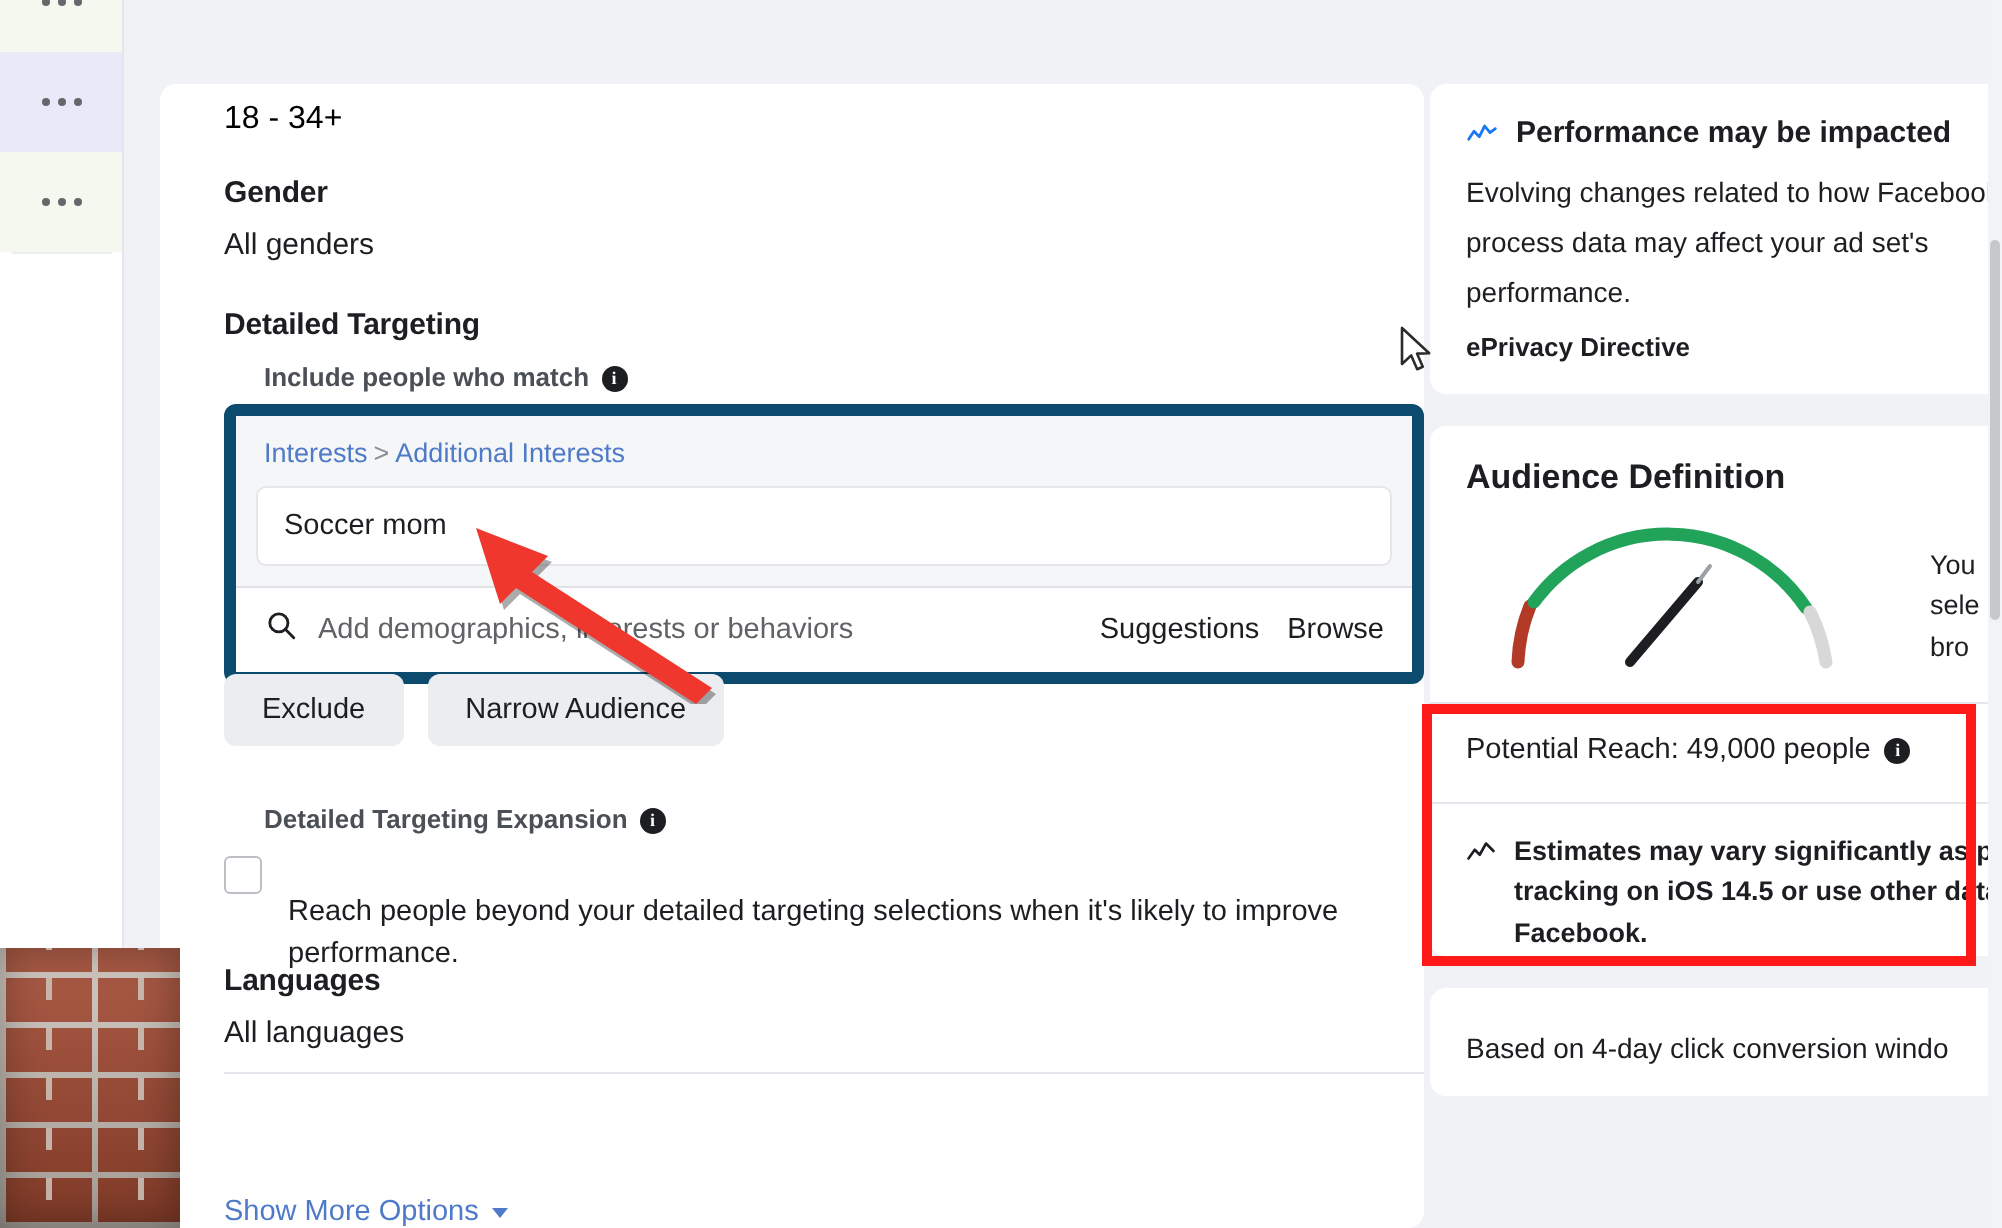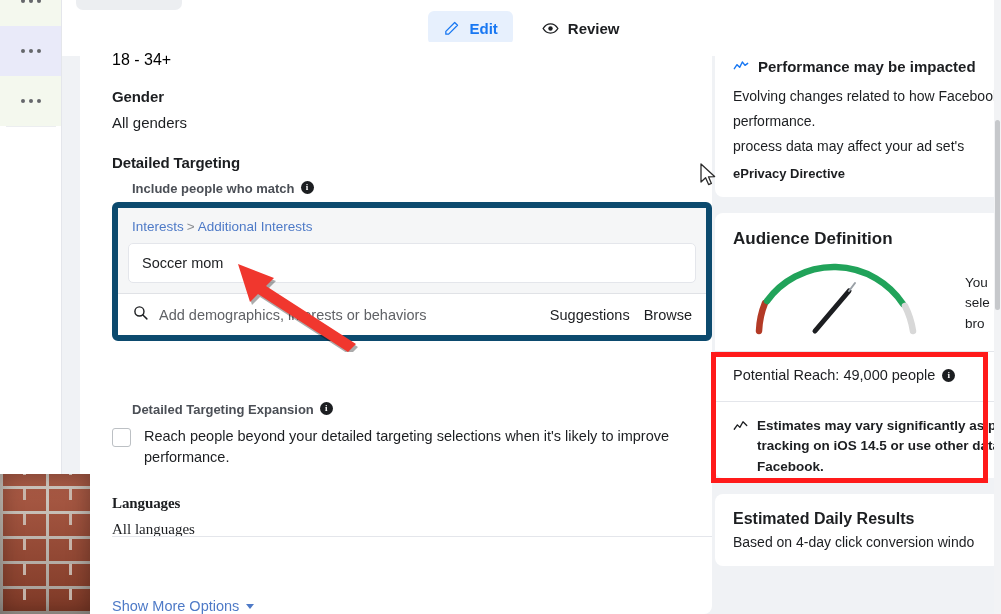--- a/index.html
+++ b/index.html
@@ -68,21 +68,21 @@
     font-size: 15px; font-weight: 700; color: #1c1e21; letter-spacing: -.1px;
   }
   .field-value {
     font-size: 15px; color: #1c1e21; margin-top: 9px;
   }
   .row-age   { position: absolute; left: 32px; top: 9px; }
   .row-gender{ position: absolute; left: 32px; top: 46px; }
   .row-dt    { position: absolute; left: 32px; top: 112px; }
   .sublabel {
     font-size: 13px; font-weight: 700; color: #4b4f56;
-    margin-top: 10px; display: flex; align-items: flex-start; gap: 6px; padding-left: 20px;
+    margin-top: 10px; display: flex; align-items: flex-end; gap: 6px; padding-left: 20px;
   }
   .info-dot {
     display: inline-flex; align-items: center; justify-content: center;
     width: 13px; height: 13px; border-radius: 50%;
     background: #1c1e21; color: #ffffff;
     font-size: 9px; font-weight: 700; font-family: "Liberation Serif", serif;
     line-height: 1;
   }
 
   
@@ -120,44 +120,44 @@
   }
 
   
   .expansion { position: absolute; left: 32px; top: 358px; width: 600px; }
   .chk-line { display: flex; gap: 13px; margin-top: 9px; }
   .chkbox {
     flex: none; width: 19px; height: 19px; margin-top: 2px;
     border: 1px solid #bcc0c4; border-radius: 3px; background: #ffffff;
     cursor: pointer;
   }
-  .chk-text { font-size: 14.5px; color: #1c1e21; line-height: 1.45; }
-
-  
-  .row-lang { position: absolute; left: 32px; top: 453px; font-family: Liberation Serif, serif; }
+  .chk-text { font-size: 14.5px; color: #1c1e21; line-height: 1.45; margin-top: 20px; }
+
+  
+  .row-lang { position: absolute; left: 32px; top: 440px; }
   .divider { position: absolute; left: 32px; width: 600px; height: 1px; background: #e4e6eb; }
   .smo {
     position: absolute; left: 32px; top: 556px;
     font-size: 14.5px; color: #4e7ac7; cursor: pointer;
     display: flex; align-items: center; gap: 7px;
   }
   .caret {
     width: 0; height: 0; border-left: 4.5px solid transparent;
     border-right: 4.5px solid transparent; border-top: 5px solid #4e7ac7;
   }
 
   
   .right-col { position: absolute; left: 653px; top: 42px; width: 286px; height: 572px; overflow: hidden; }
   .rcard {
     background: #ffffff; border-radius: 8px; padding: 16px 18px;
     margin-bottom: 16px; width: 286px;
   }
   .rcard h3 {
     font-size: 15px; font-weight: 700; color: #1c1e21;
-    display: flex; gap: 9px; white-space: nowrap;
+    display: flex; align-items: center; gap: 9px; white-space: nowrap;
   }
   .rcard p { font-size: 14px; color: #1c1e21; line-height: 1.5; margin-top: 11px; white-space: nowrap; }
   .rlink { font-size: 13px; font-weight: 700; color: #1c1e21; margin-top: 9px; cursor: pointer; }
   .chart-ic svg { width: 16px; height: 16px; display: block; }
 
   .aud-title { font-size: 17px; font-weight: 700; color: #1c1e21; }
   .gauge-wrap { position: relative; height: 92px; margin-top: 6px; }
   .gauge-wrap svg { position: absolute; left: 4px; top: 2px; }
   .gauge-labels {
     position: absolute; left: 10px; top: 72px; width: 190px;
@@ -247,40 +247,20 @@
           <i></i>
           <i></i>
           <i></i>
         </span>
     </div>
     <div class="rail-sep" style="top:126px"></div>
   </div>
 
   <div class="page">
 
-    <div class="toolbar">
-      <div class="ghost-chip"></div>
-      <button class="tb-btn active">
-        <span class="ic">
-          <svg viewBox="0 0 24 24" fill="none" stroke="#1877f2" stroke-width="1.8" stroke-linecap="round" stroke-linejoin="round">
-            <path d="M16.5 3.5l4 4L8 20H4v-4z"></path>
-          </svg>
-        </span>
-        <span>Edit</span>
-      </button>
-      <button class="tb-btn">
-        <span class="ic">
-          <svg viewBox="0 0 24 24" fill="none" stroke="#1c1e21" stroke-width="1.9">
-            <path d="M1.6 12S5.5 5.5 12 5.5 22.4 12 22.4 12 18.5 18.5 12 18.5 1.6 12 1.6 12z"></path>
-            <circle cx="12" cy="12" r="3.1" fill="#1c1e21" stroke="none"></circle>
-          </svg>
-        </span>
-        <span>Review</span>
-      </button>
-    </div>
 
     <div class="main-card">
 
       <div class="row-age">18 - 34+</div>
 
       <div class="row-gender">
         <div class="field-label">Gender</div>
         <div class="field-value">All genders</div>
       </div>
 
@@ -305,20 +285,24 @@
             </svg>
           </span>
           <span class="search-ph">Add demographics, interests or behaviors</span>
           <span class="search-links">
             <span>Suggestions</span>
             <span>Browse</span>
           </span>
         </div>
       </div>
 
+      <div class="btn-row">
+        <button class="gbtn">Exclude</button>
+        <button class="gbtn">Narrow Audience</button>
+      </div>
 
       <div class="expansion">
         <div class="sublabel" style="margin-top:2px">
           <span>Detailed Targeting Expansion</span>
           <span class="info-dot">i</span>
         </div>
         <div class="chk-line">
           <span class="chkbox"></span>
           <span class="chk-text">Reach people beyond your detailed targeting selections when it's likely to improve performance.</span>
         </div>
@@ -343,22 +327,22 @@
       <div class="rcard">
         <h3>
           <span class="chart-ic">
             <svg viewBox="0 0 24 24" fill="none" stroke="#1877f2" stroke-width="2.1" stroke-linecap="round" stroke-linejoin="round">
               <path d="M2 16l4-6 4 4 4-8 4 5 4-3"></path>
             </svg>
           </span>
           <span>Performance may be impacted</span>
         </h3>
         <p>Evolving changes related to how Facebook</p>
+        <p style="margin-top:4px">process data may affect your ad set's</p>
         <p style="margin-top:4px">performance.</p>
-        <p style="margin-top:4px">process data may affect your ad set's</p>
         <div class="rlink">ePrivacy Directive</div>
       </div>
 
       <div class="rcard" style="padding-bottom:1px">
         <div class="aud-title">Audience Definition</div>
 
         <div class="gauge-wrap">
           <svg width="210" height="80" viewBox="0 0 210 80">
             <path d="M22 74 A 83 83 0 0 1 28 46" stroke="#b33a26" stroke-width="6.5" fill="none" stroke-linecap="round"></path>
             <path d="M30 44 A 83 83 0 0 1 166 47" stroke="#21a35a" stroke-width="6.5" fill="none" stroke-linecap="round"></path>
@@ -387,21 +371,20 @@
           </span>
           <span>
             <span style="display:block">Estimates may vary significantly as pe</span>
             <span style="display:block">tracking on iOS 14.5 or use other data</span>
             <span style="display:block">Facebook.</span>
           </span>
         </div>
       </div>
 
       <div class="rcard">
-        <div class="edr-title">Estimated Daily Results</div>
         <div class="edr-sub">Based on 4-day click conversion windo</div>
       </div>
     </div>
 
     <div class="page-scroll">
       <div class="page-thumb"></div>
     </div>
   </div>
 
   <div class="red-rect"></div>

